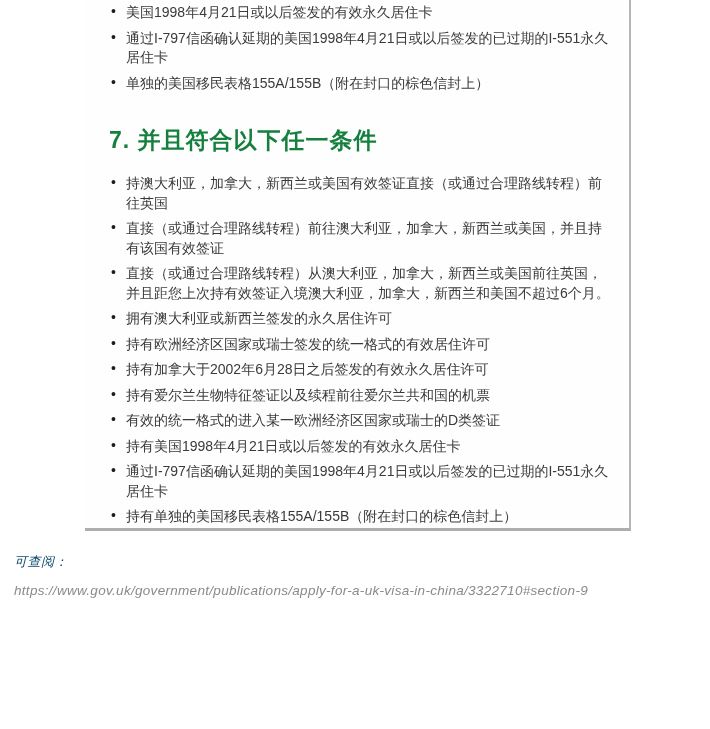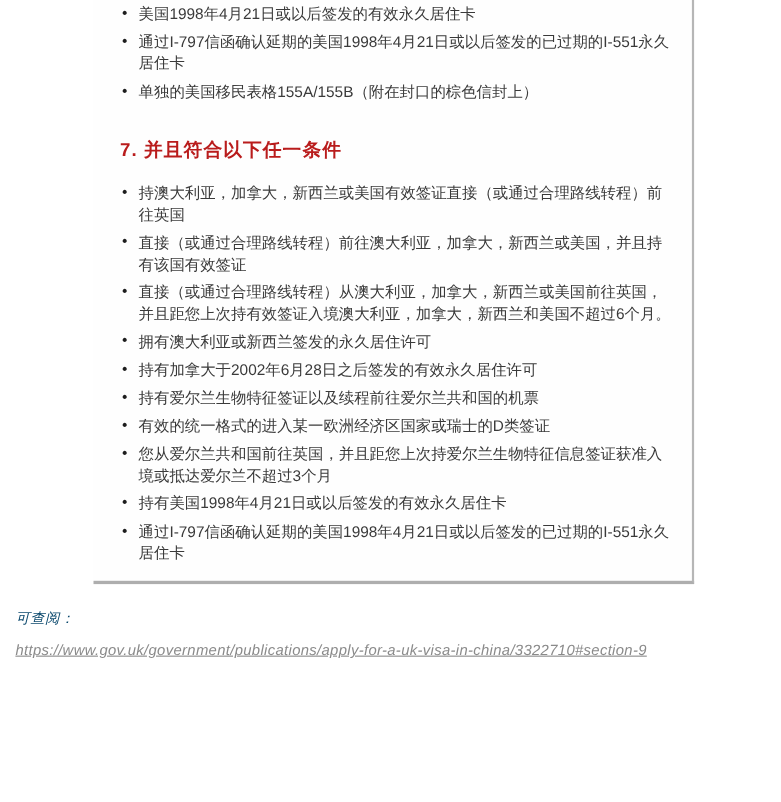--- a/index.html
+++ b/index.html
@@ -38,23 +38,23 @@
   ul.bullets li::before {
     content: "•";
     position: absolute;
     left: 2px;
     top: -1px;
     color: #1d1d1d;
     font-size: 14px;
   }
 
   .section-heading {
-    font-size: 17px;
+    font-size: 23px;
     font-weight: 700;
-    color: #b91c1c;
+    color: #15803d;
     margin: 32px 0 18px 0;
     letter-spacing: 1px;
   }
 
   .ref-label {
     position: absolute;
     left: 14px;
     top: 553px;
     font-style: italic;
     font-size: 13px;
@@ -63,21 +63,20 @@
   }
   .ref-url {
     position: absolute;
     left: 14px;
     top: 583px;
     font-style: italic;
     font-size: 13.5px;
     color: #8a8a8a;
     letter-spacing: 0.3px;
     white-space: nowrap;
-    text-decoration: underline;
   }
 
   .footer-note {
     position: absolute;
     left: 12px;
     top: 654px;
     width: 692px;
     font-size: 15.5px;
     line-height: 32px;
     color: #4f4f4f;
@@ -100,26 +99,27 @@
       <li>单独的美国移民表格155A/155B（附在封口的棕色信封上）</li>
     </ul>
 
     <div class="section-heading">7. 并且符合以下任一条件</div>
 
     <ul class="bullets">
       <li>持澳大利亚，加拿大，新西兰或美国有效签证直接（或通过合理路线转程）前往英国</li>
       <li>直接（或通过合理路线转程）前往澳大利亚，加拿大，新西兰或美国，并且持有该国有效签证</li>
       <li>直接（或通过合理路线转程）从澳大利亚，加拿大，新西兰或美国前往英国，并且距您上次持有效签证入境澳大利亚，加拿大，新西兰和美国不超过6个月。</li>
       <li>拥有澳大利亚或新西兰签发的永久居住许可</li>
+      <li>持有欧洲经济区国家或瑞士签发的统一格式的有效居住许可</li>
       <li>持有加拿大于2002年6月28日之后签发的有效永久居住许可</li>
       <li>持有爱尔兰生物特征签证以及续程前往爱尔兰共和国的机票</li>
       <li>有效的统一格式的进入某一欧洲经济区国家或瑞士的D类签证</li>
-      <li>您从爱尔兰共和国前往英国，并且距您上次持爱尔兰生物特征信息签证获准入境或抵达爱尔兰不超过3个月</li>
       <li>持有美国1998年4月21日或以后签发的有效永久居住卡</li>
       <li>通过I-797信函确认延期的美国1998年4月21日或以后签发的已过期的I-551永久居住卡</li>
+      <li>持有单独的美国移民表格155A/155B（附在封口的棕色信封上）</li>
     </ul>
 
   </div>
 
   <div class="ref-label">可查阅：</div>
   <div class="ref-url">https://www.gov.uk/government/publications/apply-for-a-uk-visa-in-china/3322710#section-9</div>
 
 
 </div>
 

